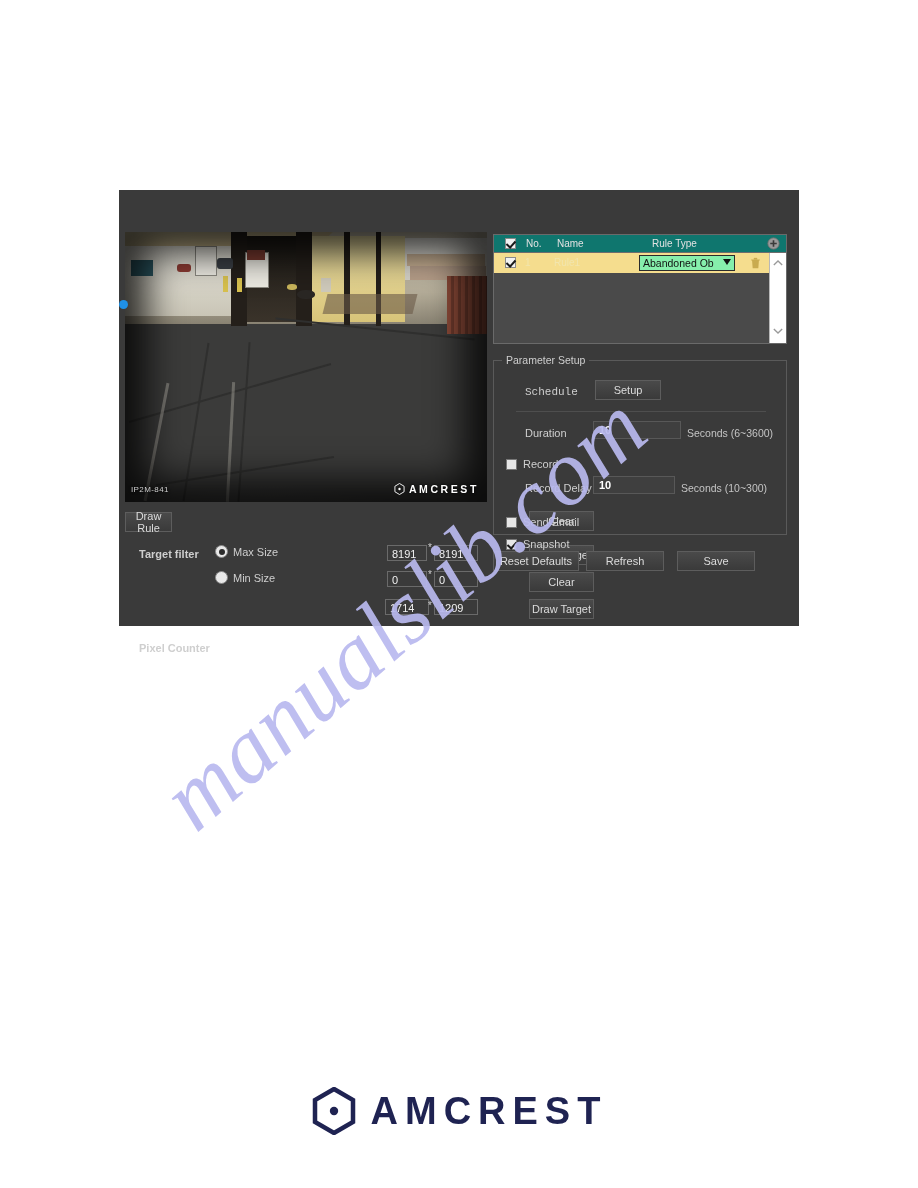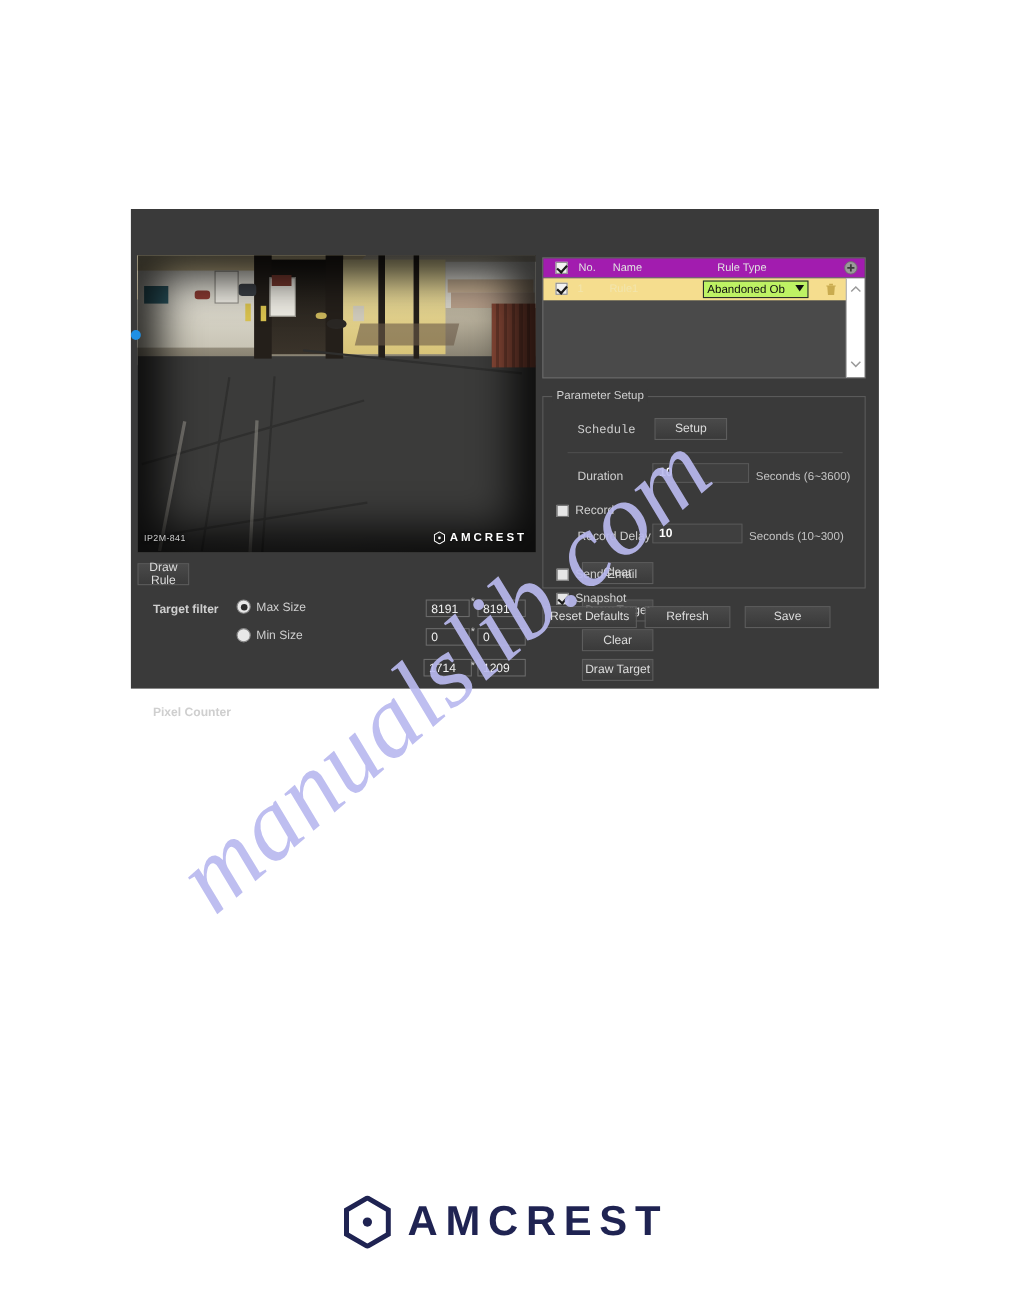--- a/index.html
+++ b/index.html
@@ -305,21 +305,21 @@
     height: 110px;
     background: #4a4a4a;
     border: 1px solid #6a6a6a;
     box-sizing: border-box;
   }
   #rule-table-header {
     position: absolute;
     left: 0; top: 0;
     width: 100%;
     height: 18px;
-    background: #a21caf;
+    background: #0f766e;
     border-bottom: 1px solid #6d6d6d;
     box-sizing: border-box;
   }
   .hdr-cell {
     position: absolute;
     font-size: 10px;
     color: #e2e2e2;
     top: 3px;
     white-space: nowrap;
   }
@@ -369,21 +369,21 @@
     font-size: 10px; color: #f2e5ad;
   }
   #row-name {
     position: absolute; left: 60px; top: 4px;
     font-size: 10px; color: #f2e5ad;
   }
   #row-type-select {
     position: absolute;
     left: 145px; top: 2px;
     width: 96px; height: 16px;
-    background: #bef264;
+    background: #86efac;
     border: 1px solid #2b2b2b;
     box-sizing: border-box;
     font-size: 10.5px;
     color: #111;
     padding-left: 3px;
     line-height: 14px;
     white-space: nowrap;
     overflow: hidden;
     cursor: pointer;
   }

